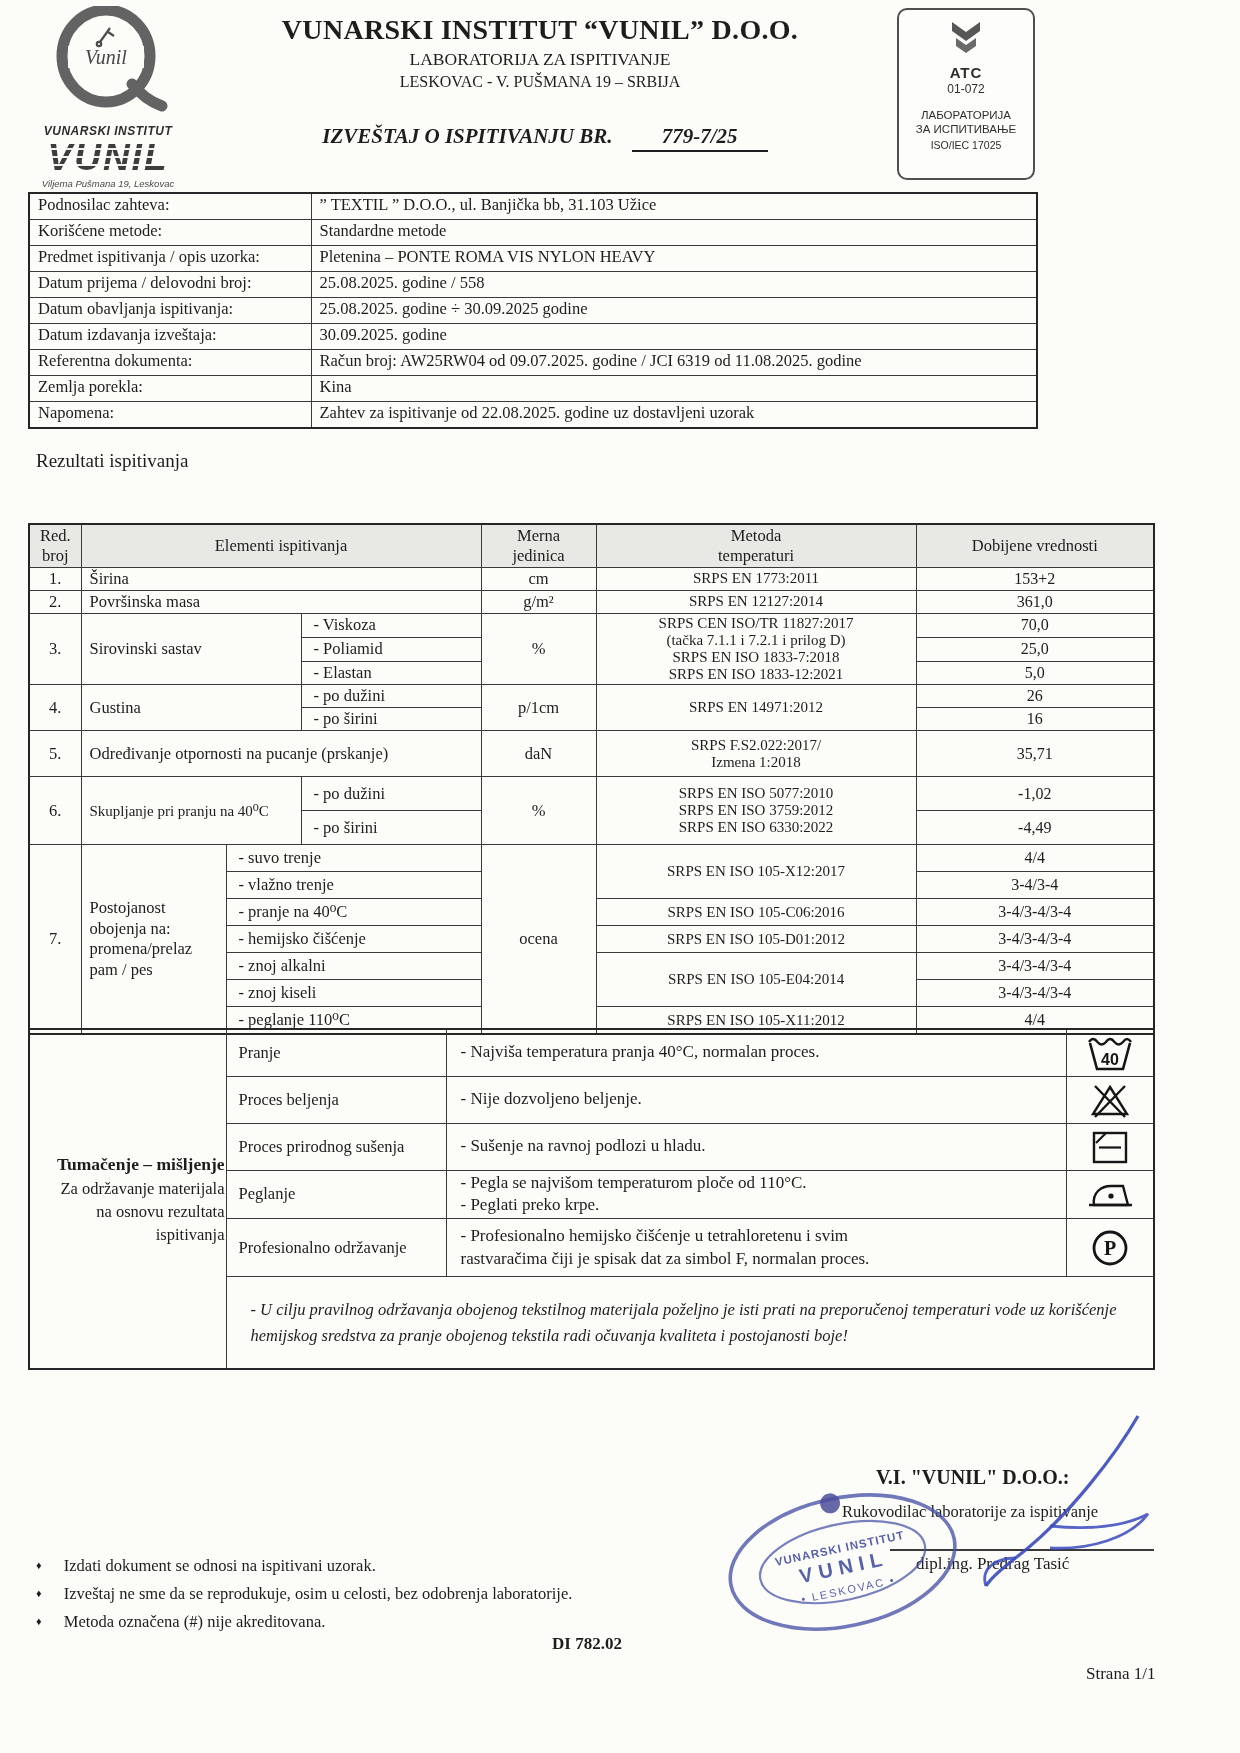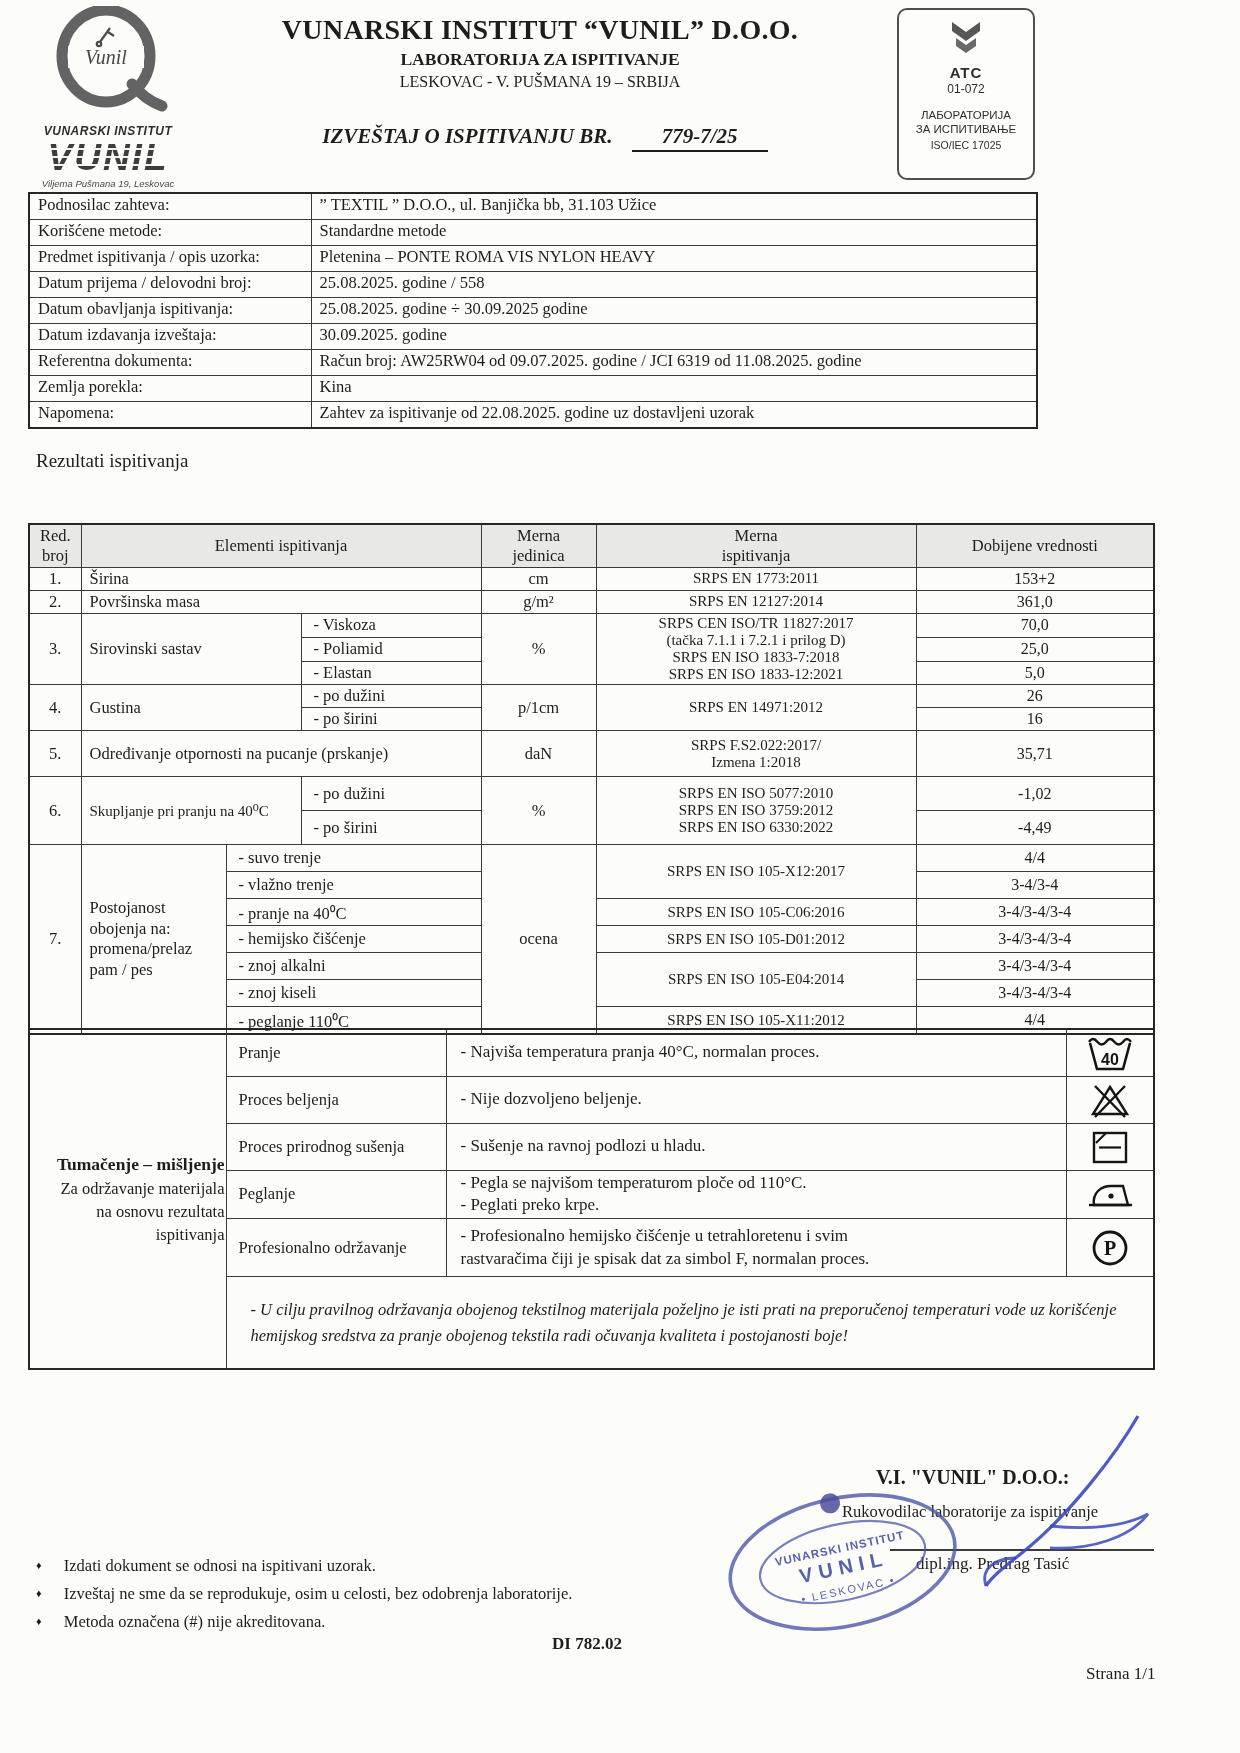--- a/index.html
+++ b/index.html
@@ -10,21 +10,21 @@
   .logo{position:absolute;left:24px;top:6px;width:168px;text-align:center;
         font-family:"Liberation Sans","DejaVu Sans",sans-serif;}
   .ltop{font-size:12px;font-weight:bold;font-style:italic;letter-spacing:.5px;color:#2e2e2e;margin-top:0;}
   .vunil-wrap{position:relative;display:inline-block;line-height:1;margin-top:1px;}
   .vunil-main{font-size:37px;font-weight:bold;font-style:italic;letter-spacing:2px;color:#3d3d3d;}
   .stripe{position:absolute;left:-3px;right:-3px;height:2px;background:#fcfcf9;opacity:.95;}
   .laddr{font-size:9.5px;font-style:italic;color:#4a4a4a;margin-top:2px;}
 
   .head-center{position:absolute;left:255px;top:14px;width:570px;text-align:center;}
   .hc1{font-size:28px;font-weight:bold;letter-spacing:.3px;}
-  .hc2{font-size:17.5px;font-weight:bold;margin-top:3px;}
+  .hc2{font-size:17.5px;font-weight:normal;margin-top:3px;}
   .hc3{font-size:16px;margin-top:3px;}
   .hc4{font-size:16px;margin-top:2px;}
   .report-line{position:absolute;left:255px;top:124px;width:580px;text-align:center;
                font-size:21px;font-weight:bold;font-style:italic;}
   .report-no{border-bottom:2.5px solid #1d1d1d;padding:0 30px 1px;margin-left:14px;display:inline-block;}
 
   .atc{position:absolute;left:897px;top:8px;width:134px;height:168px;border:2px solid #4f4f4f;
        border-radius:10px;text-align:center;background:#fdfdfb;
        font-family:"Liberation Sans","DejaVu Sans",sans-serif;color:#2e2e2e;}
   .atc svg{margin-top:10px;}
@@ -45,21 +45,21 @@
   .res-table{position:absolute;left:28px;top:523px;width:1125px;border:2.5px solid #262626;}
   .res-table th,.res-table td{border:1.5px solid #3a3a3a;font-size:16.5px;}
   .res-table th{background:#e8e8e4;font-weight:normal;}
   .hw60{max-width:46px;margin:0 auto;}
   .hw70{max-width:66px;margin:0 auto;}
   .hw110{max-width:104px;margin:0 auto;}
   .c{text-align:center;}
   .el{padding-left:8px;white-space:nowrap;}
   .el div{line-height:1.25;}
   .elsm{font-size:15px !important;}
-  .sub{padding-left:12px;white-space:nowrap;font-family:Liberation Serif, serif;}
+  .sub{padding-left:12px;white-space:nowrap;}
   .m{font-size:15px !important;line-height:1.14;}
   .v{font-size:16px !important;}
   .h44{height:32px}.h23{height:23px}.h22{height:22px}.h46{height:46px}.h34{height:34px}.h27{height:27px}
 
   .care-table{position:absolute;left:28px;top:1028px;width:1125px;border:2.5px solid #262626;}
   .care-table td{border:1.5px solid #3a3a3a;}
   .ch47{height:47px}.ch48{height:48px}.ch58{height:58px}.ch92{height:92px}
   .tleft{text-align:right;font-size:16.5px;line-height:1.4;padding:0 1px;}
   .tt{font-weight:bold;font-size:17.5px;}
   .cat{font-size:16.5px;padding-left:12px;}
@@ -193,21 +193,21 @@
     <tbody>
         <tr class="h44">
       <th>
             <div class="hw60">Red. broj</div>
           </th>
       <th colspan="3">Elementi ispitivanja</th>
       <th>
             <div class="hw70">Merna jedinica</div>
           </th>
       <th>
-            <div class="hw110">Merna ispitivanja</div>
+            <div class="hw110">Metoda temperaturi</div>
           </th>
       <th>Dobijene vrednosti</th>
     </tr>
 
     <tr class="h23">
       <td class="c">1.</td>
       <td colspan="3" class="el">Širina</td>
       <td class="c">cm</td>
       <td class="c m">SRPS EN 1773:2011</td>
       <td class="c v">153+2</td>

